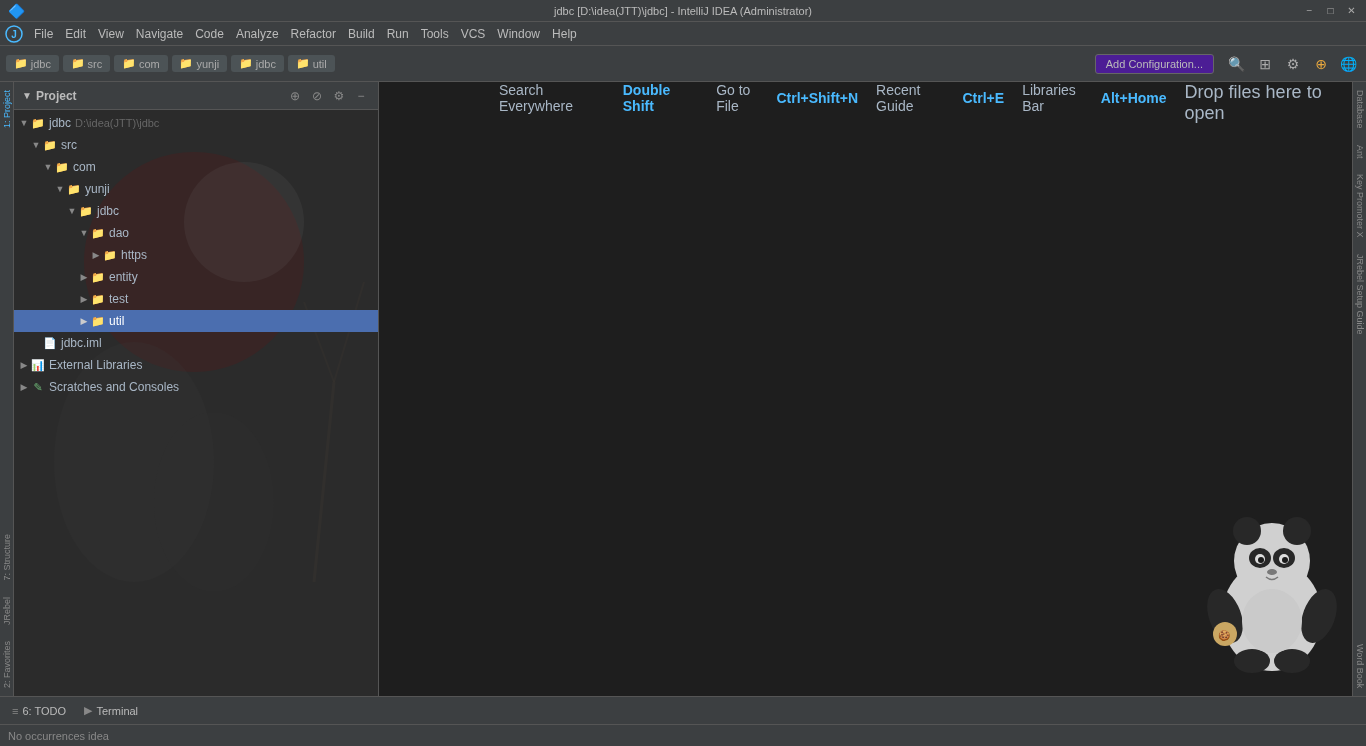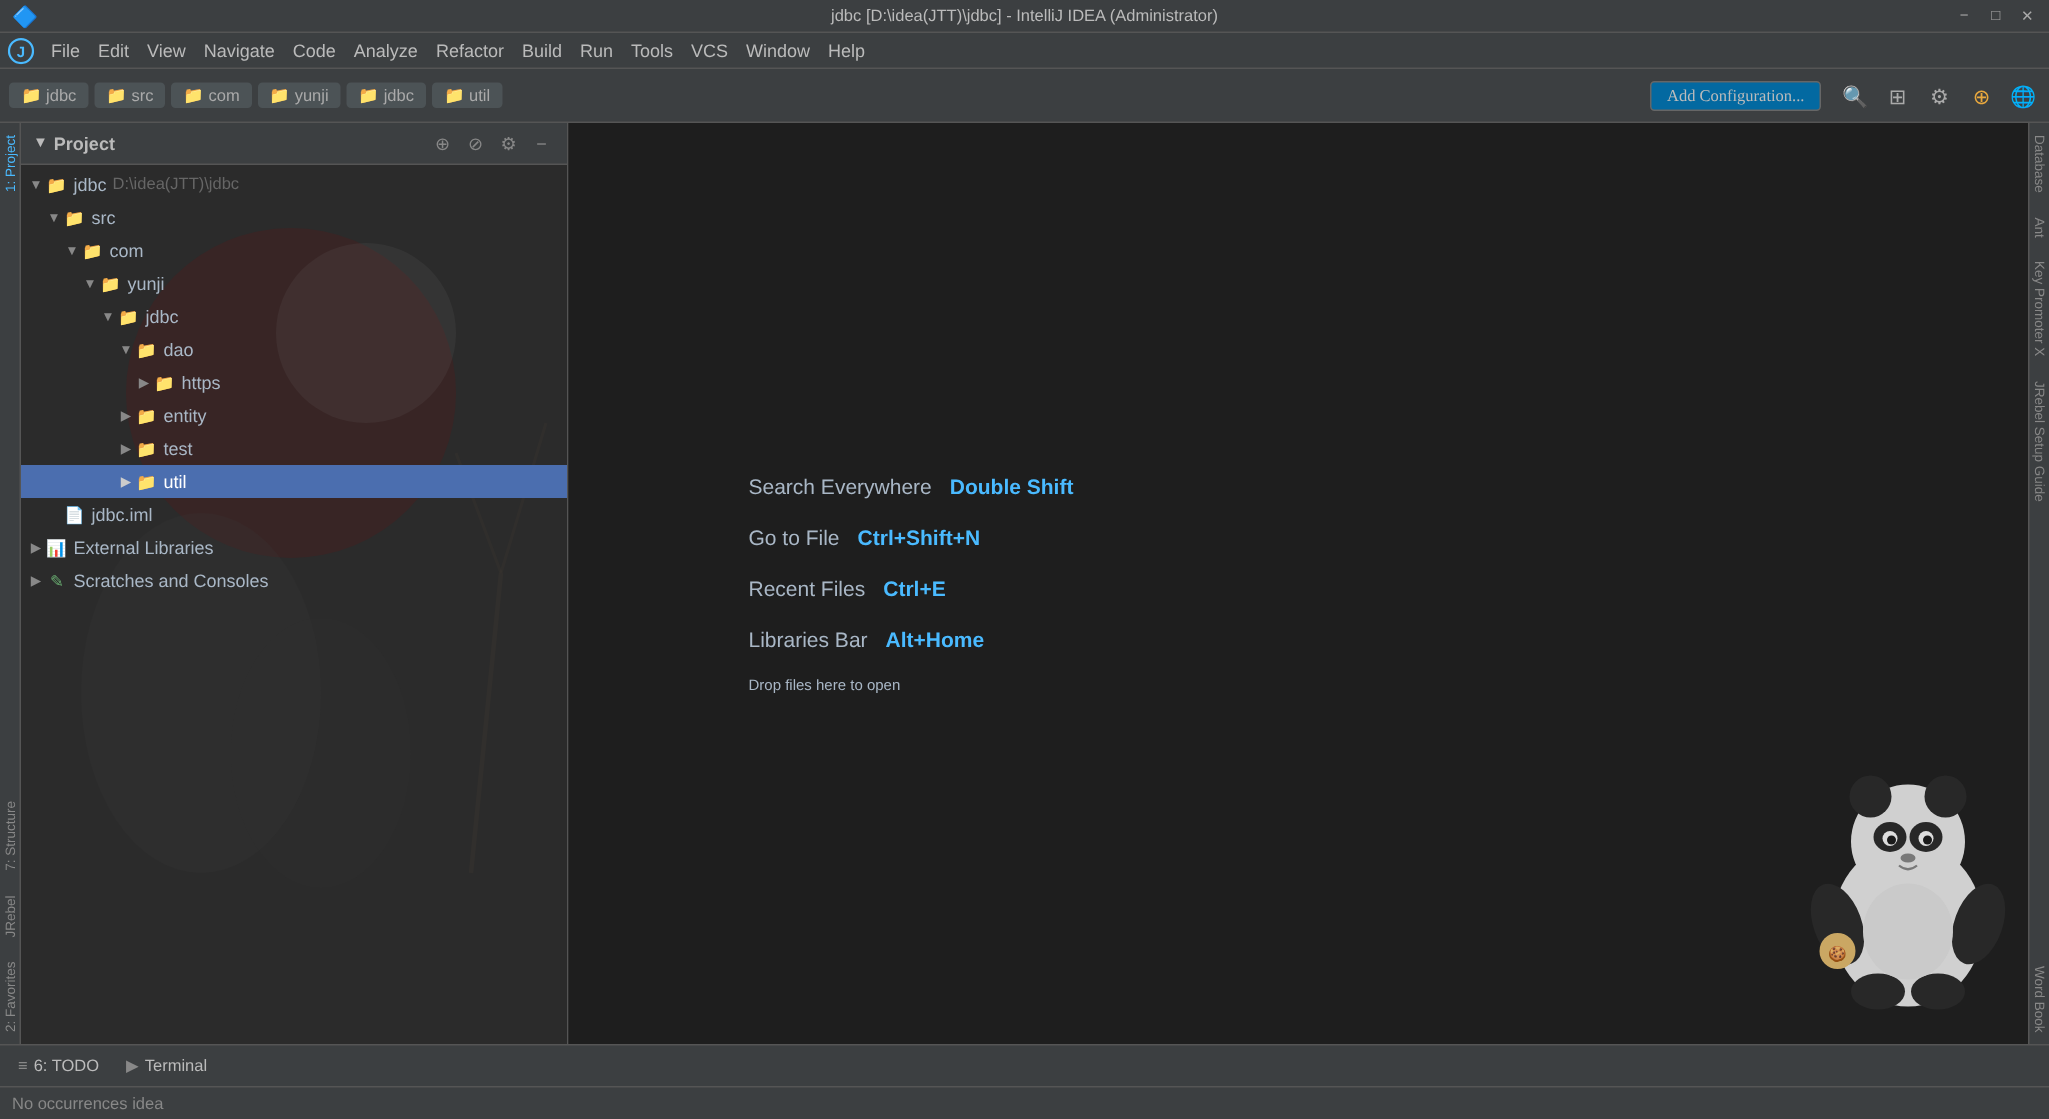--- a/index.html
+++ b/index.html
@@ -107,28 +107,27 @@
       align-items: center;
       gap: 3px;
       background: #4c5356;
       padding: 2px 8px;
       border-radius: 3px;
       font-size: 11px;
       cursor: pointer;
     }
     .toolbar-spacer { flex: 1; }
     .add-config-btn {
-      background: #0369a1;
+      background: #4c1d95;
       border: 1px solid #666;
       border-radius: 3px;
       color: #bbb;
       font-size: 11px;
       padding: 3px 10px;
       cursor: pointer;
-      font-family: Liberation Serif, serif;
     }
     .toolbar-icons {
       display: flex;
       align-items: center;
       gap: 6px;
       margin-left: 8px;
     }
     .toolbar-icon {
       width: 22px;
       height: 22px;
@@ -270,21 +269,21 @@
 
     
     .editor-area {
       flex: 1;
       background: #1e1e1e;
       position: relative;
       overflow: hidden;
     }
     .editor-welcome {
       display: flex;
-      flex-direction: column;
+      flex-direction: row;
       align-items: flex-start;
       justify-content: center;
       height: 100%;
       padding-left: 120px;
       gap: 18px;
     }
     .welcome-row {
       display: flex;
       align-items: center;
       gap: 12px;
@@ -294,21 +293,21 @@
       color: #a9b7c6;
       font-size: 14px;
     }
     .welcome-shortcut {
       color: #4abaff;
       font-weight: bold;
       font-size: 14px;
     }
     .welcome-drop {
       color: #a9b7c6;
-      font-size: 10px;
+      font-size: 18px;
     }
 
     
     .right-tabs {
       width: 14px;
       background: #3c3f41;
       display: flex;
       flex-direction: column;
       border-left: 1px solid #555;
       z-index: 10;
@@ -622,21 +621,21 @@
     <div class="editor-welcome">
       <div class="welcome-row">
         <span class="welcome-action">Search Everywhere</span>
         <span class="welcome-shortcut">Double Shift</span>
       </div>
       <div class="welcome-row">
         <span class="welcome-action">Go to File</span>
         <span class="welcome-shortcut">Ctrl+<span style="font-weight:bold;margin-top:10px;">Shift</span>+N</span>
       </div>
       <div class="welcome-row">
-        <span class="welcome-action">Recent Files</span>
+        <span class="welcome-action">Recent Guide</span>
         <span class="welcome-shortcut">Ctrl+E</span>
       </div>
       <div class="welcome-row">
         <span class="welcome-action">Libraries Bar</span>
         <span class="welcome-shortcut">Alt+Home</span>
       </div>
       <div class="welcome-row">
         <span class="welcome-drop">Drop files here to open</span>
       </div>
     </div>

